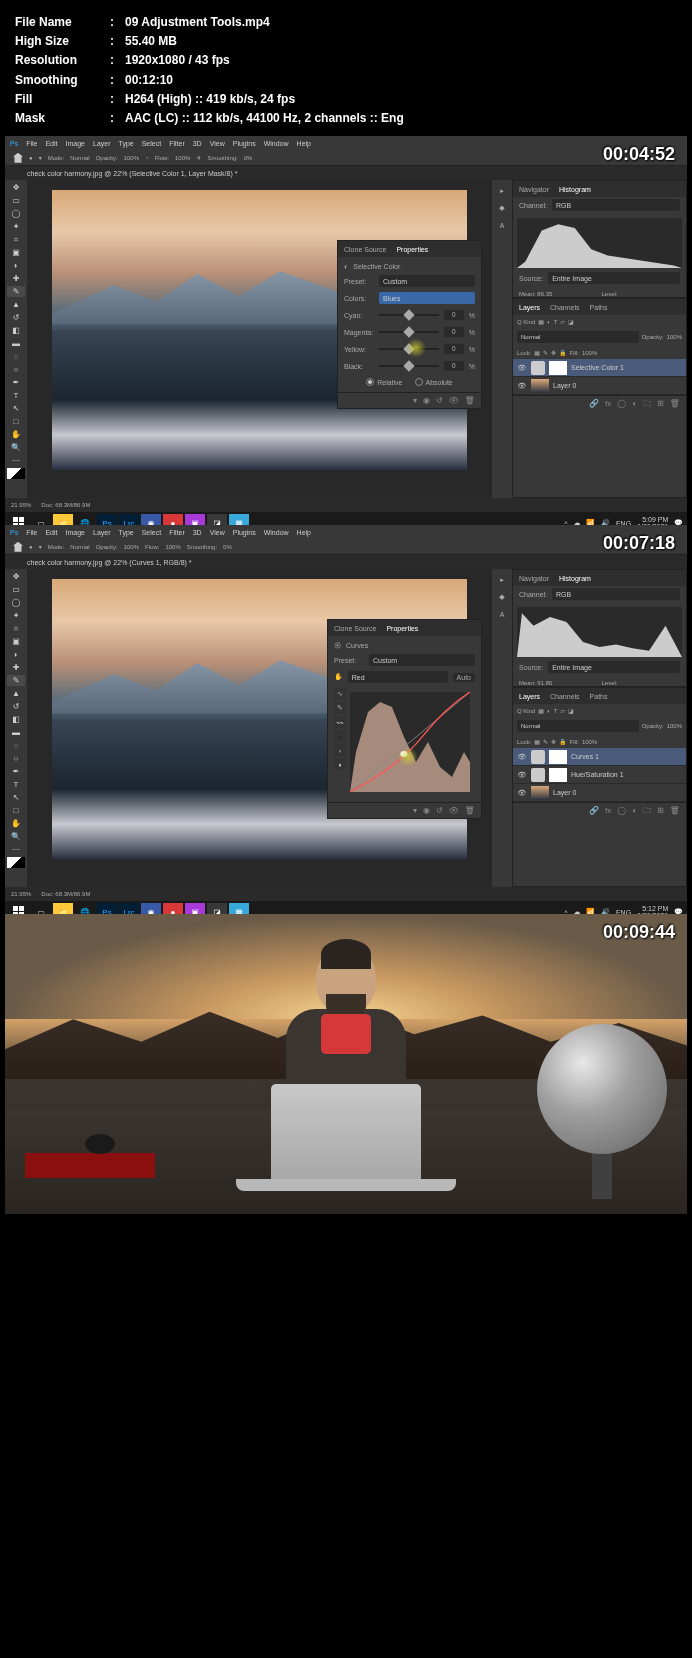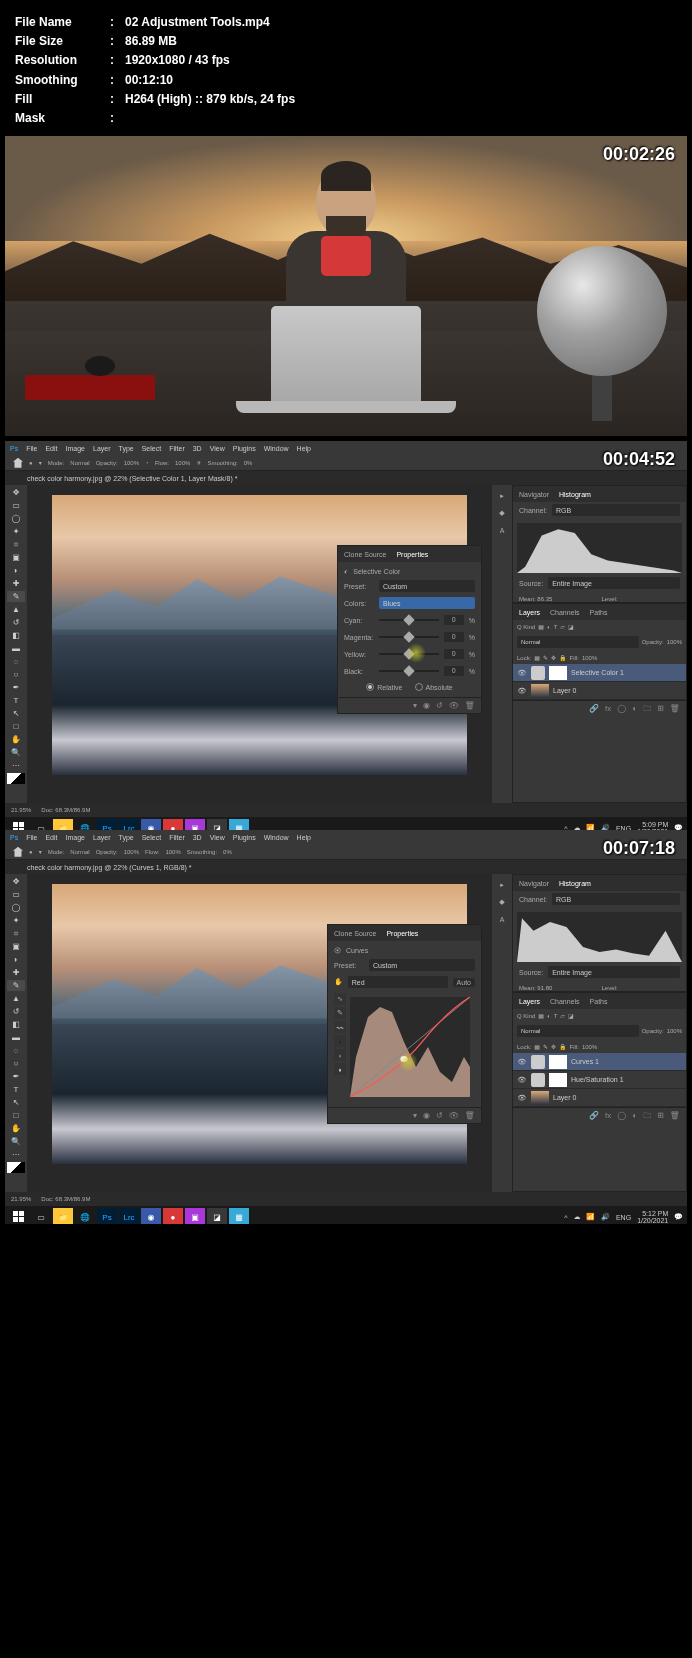--- a/index.html
+++ b/index.html
@@ -494,72 +494,49 @@
 </style>
 </head>
 <body>
 
 <div class="container">
 
   <div class="metadata">
     <div class="metadata-row">
       <span class="metadata-label">File Name</span>
       <span class="metadata-sep">:</span>
-      <span class="metadata-value">02 Adjustment Tools.mp4</span>
+      <span class="metadata-value">09 Adjustment Tools.mp4</span>
     </div>
     <div class="metadata-row">
-      <span class="metadata-label">File Size</span>
+      <span class="metadata-label">High Size</span>
       <span class="metadata-sep">:</span>
-      <span class="metadata-value">86.89 MB</span>
+      <span class="metadata-value">55.40 MB</span>
     </div>
     <div class="metadata-row">
       <span class="metadata-label">Resolution</span>
       <span class="metadata-sep">:</span>
       <span class="metadata-value">1920x1080 / 43 fps</span>
     </div>
     <div class="metadata-row">
       <span class="metadata-label">Smoothing</span>
       <span class="metadata-sep">:</span>
       <span class="metadata-value">00:12:10</span>
     </div>
     <div class="metadata-row">
       <span class="metadata-label">Fill</span>
       <span class="metadata-sep">:</span>
-      <span class="metadata-value">H264 (High) :: 879 kb/s, 24 fps</span>
+      <span class="metadata-value">H264 (High) :: 419 kb/s, 24 fps</span>
     </div>
     <div class="metadata-row">
       <span class="metadata-label">Mask</span>
       <span class="metadata-sep">:</span>
+      <span class="metadata-value">AAC (LC) :: 112 kb/s, 44100 Hz, 2 channels :: Eng</span>
     </div>
   </div>
 
-  <div class="frame">
-    <div class="timestamp">00:02:26</div>
-    <div class="presenter">
-      <div class="sky"></div>
-      <div class="mountains"></div>
-      <div class="desk"></div>
-      <div class="globe-stand"></div>
-      <div class="globe"></div>
-      <div class="book"></div>
-      <div class="mouse"></div>
-      <div class="person">
-        <div class="head">
-            <div class="hair"></div>
-            <div class="beard"></div>
-          </div>
-        <div class="body"></div>
-        <div class="scarf"></div>
-      </div>
-      <div class="laptop">
-        <div class="laptop-screen"></div>
-        <div class="laptop-base"></div>
-      </div>
-    </div>
-  </div>
 
   <div class="frame">
     <div class="timestamp">00:04:52</div>
     <div class="photoshop">
       <div class="ps-menubar">
         <span style="color:#3af">Ps</span>
         <span>File</span>
         <span>Edit</span>
         <span>Image</span>
         <span>Layer</span>
@@ -1090,14 +1067,38 @@
           <div style="text-align:right;line-height:1">
             <div>5:12 PM</div>
             <div>1/20/2021</div>
           </div>
           <span>💬</span>
         </div>
       </div>
     </div>
   </div>
 
+  <div class="frame">
+    <div class="timestamp">00:09:44</div>
+    <div class="presenter">
+      <div class="sky"></div>
+      <div class="mountains"></div>
+      <div class="desk"></div>
+      <div class="globe-stand"></div>
+      <div class="globe"></div>
+      <div class="book"></div>
+      <div class="mouse"></div>
+      <div class="person">
+        <div class="head">
+            <div class="hair"></div>
+            <div class="beard"></div>
+          </div>
+        <div class="body"></div>
+        <div class="scarf"></div>
+      </div>
+      <div class="laptop">
+        <div class="laptop-screen"></div>
+        <div class="laptop-base"></div>
+      </div>
+    </div>
+  </div>
 
 </div>
 
 </body></html>

